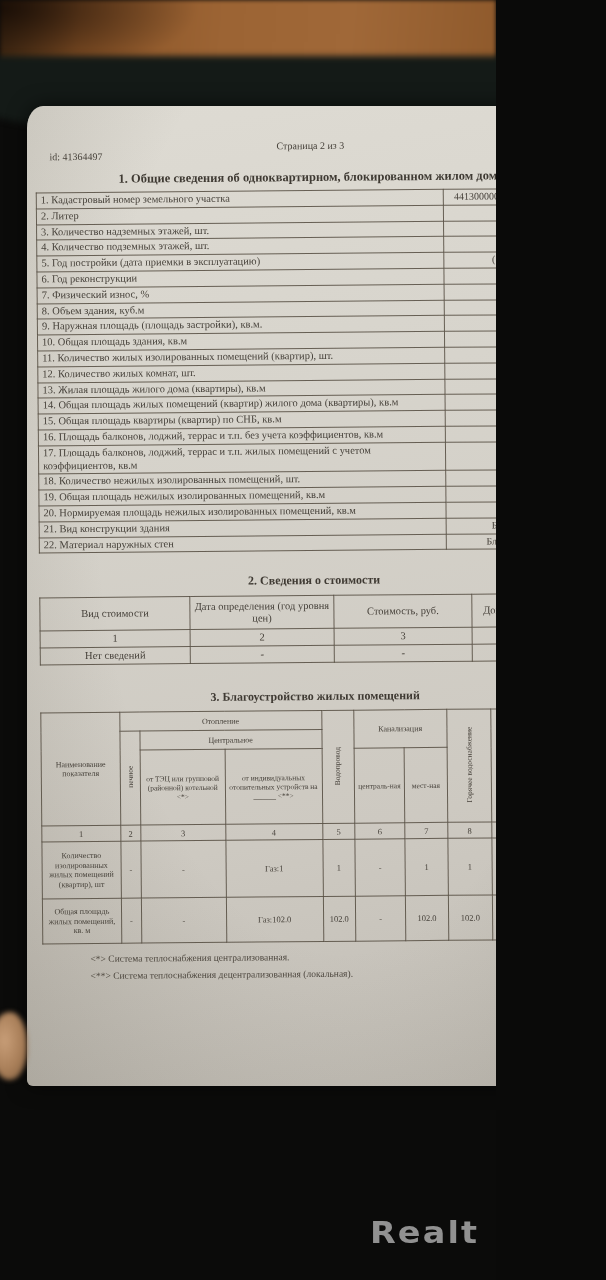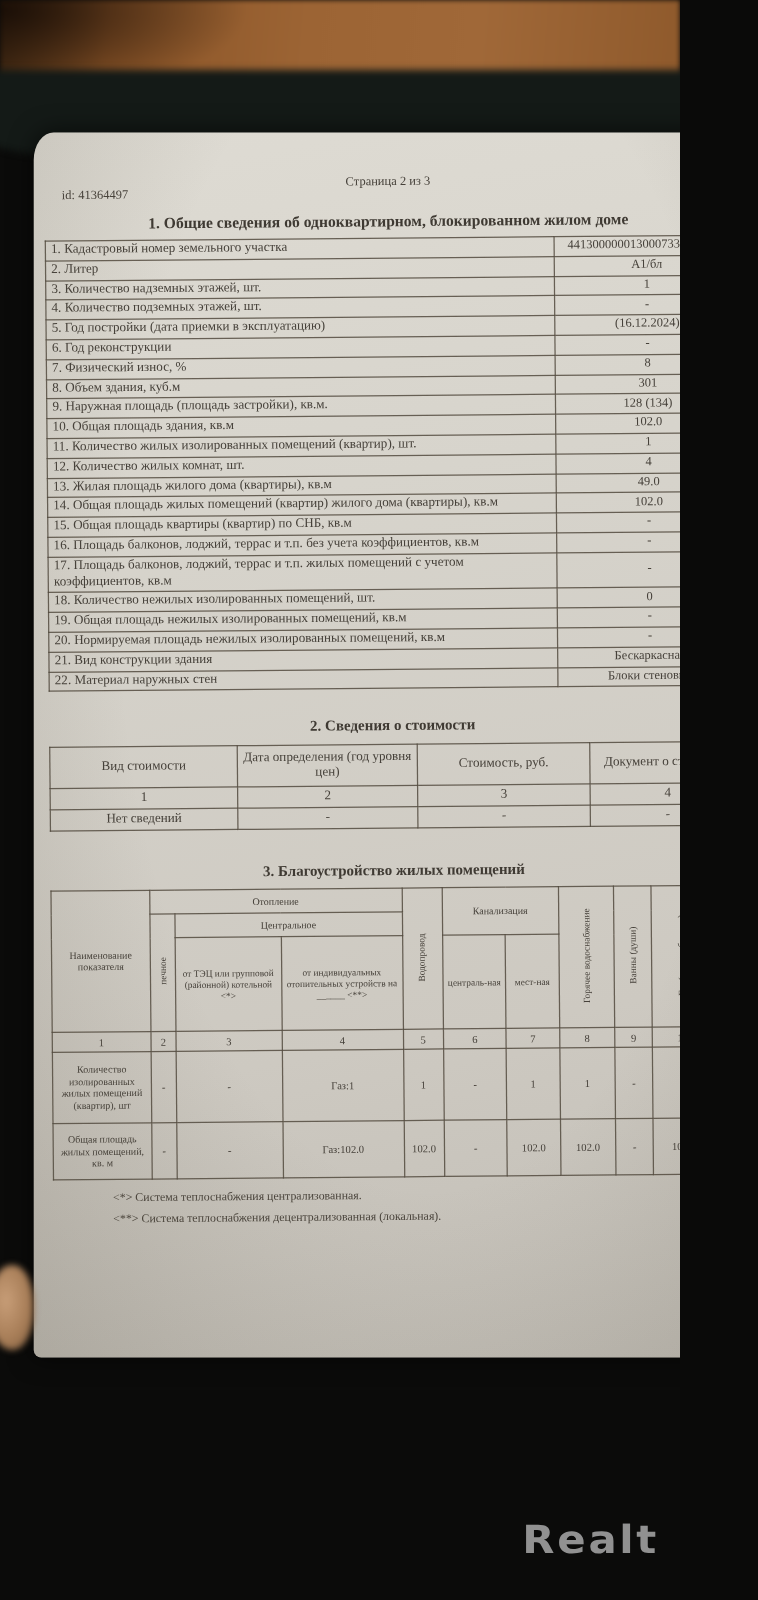--- a/index.html
+++ b/index.html
@@ -2,21 +2,21 @@
 <html><head>
 <meta charset="utf-8">
 <style>
   html,body { margin:0; padding:0; }
   body {
     width:606px; height:1280px;
     background:#0a0a09;
     font-family:"Liberation Serif", serif;
     overflow:hidden;
   }
-  .photo { position:relative; width:496px; height:1280px; background:#0b0b0a; overflow:hidden;padding-left:48px; }
+  .photo { position:relative; width:496px; height:1280px; background:#0b0b0a; overflow:hidden; }
 
   
   .wood {
     position:absolute; top:0; left:0; width:100%; height:80px;
     background:linear-gradient(95deg,#4a2f16 0%,#8a5427 16%,#9c6434 45%,#a06838 70%,#8f5a2c 100%);
     filter:blur(2px);
   }
   .wood::before {
     content:''; position:absolute; left:0; top:0; width:200px; height:80px;
     background:radial-gradient(ellipse at 0% 10%, rgba(18,9,4,0.85), transparent 70%);

